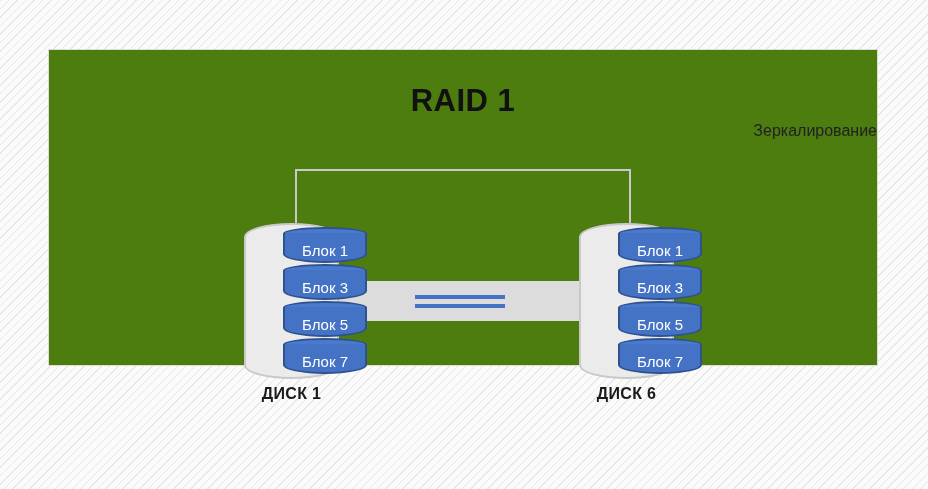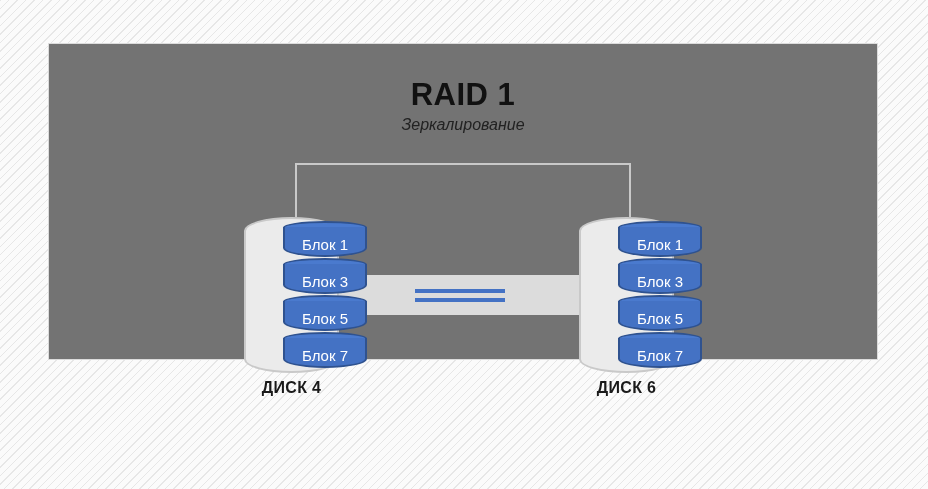--- a/index.html
+++ b/index.html
@@ -11,44 +11,43 @@
     background-color: #fcfcfc;
     background-image: repeating-linear-gradient(
       135deg,
       #e7e7e7 0px, #e7e7e7 1px,
       #fbfbfb 1px, #fbfbfb 6px
     );
   }
 
   .card {
     position: absolute;
-    left: 48px; top: 43px;
+    left: 48px; top: 49px;
     width: 830px; height: 317px;
-    background: #737373;
+    background: #4d7c0f;
     border: 1px solid #dcdcdc;
   }
 
   .title {
     position: absolute;
     top: 33px; left: 0;
     width: 100%;
     text-align: center;
     font-size: 31px;
     font-weight: bold;
     color: #111111;
     letter-spacing: 0.5px;
   }
   .subtitle {
     position: absolute;
     top: 72px; left: 0;
     width: 100%;
-    text-align: center;
+    text-align: right;
     font-size: 16px;
     color: #222222;
-    font-style: italic;
   }
 
   
   .bracket {
     position: absolute;
     left: 246px; top: 119px;
     width: 336px; height: 54px;
     border-top: 2px solid #c9c9c9;
     border-left: 2px solid #c9c9c9;
     border-right: 2px solid #c9c9c9;
@@ -171,21 +170,21 @@
         <div class="block-top"></div>
         <div class="block-body"></div>
         <div class="block-label">Блок 5</div>
       </div>
       <div class="block">
         <div class="block-top"></div>
         <div class="block-body"></div>
         <div class="block-label">Блок 7</div>
       </div>
     </div>
-    <div class="disk-label">ДИСК 4</div>
+    <div class="disk-label">ДИСК 1</div>
   </div>
 
   <div class="disk disk-2">
     <div class="shell"></div>
     <div class="blocks">
       <div class="block">
         <div class="block-top"></div>
         <div class="block-body"></div>
         <div class="block-label">Блок 1</div>
       </div>

